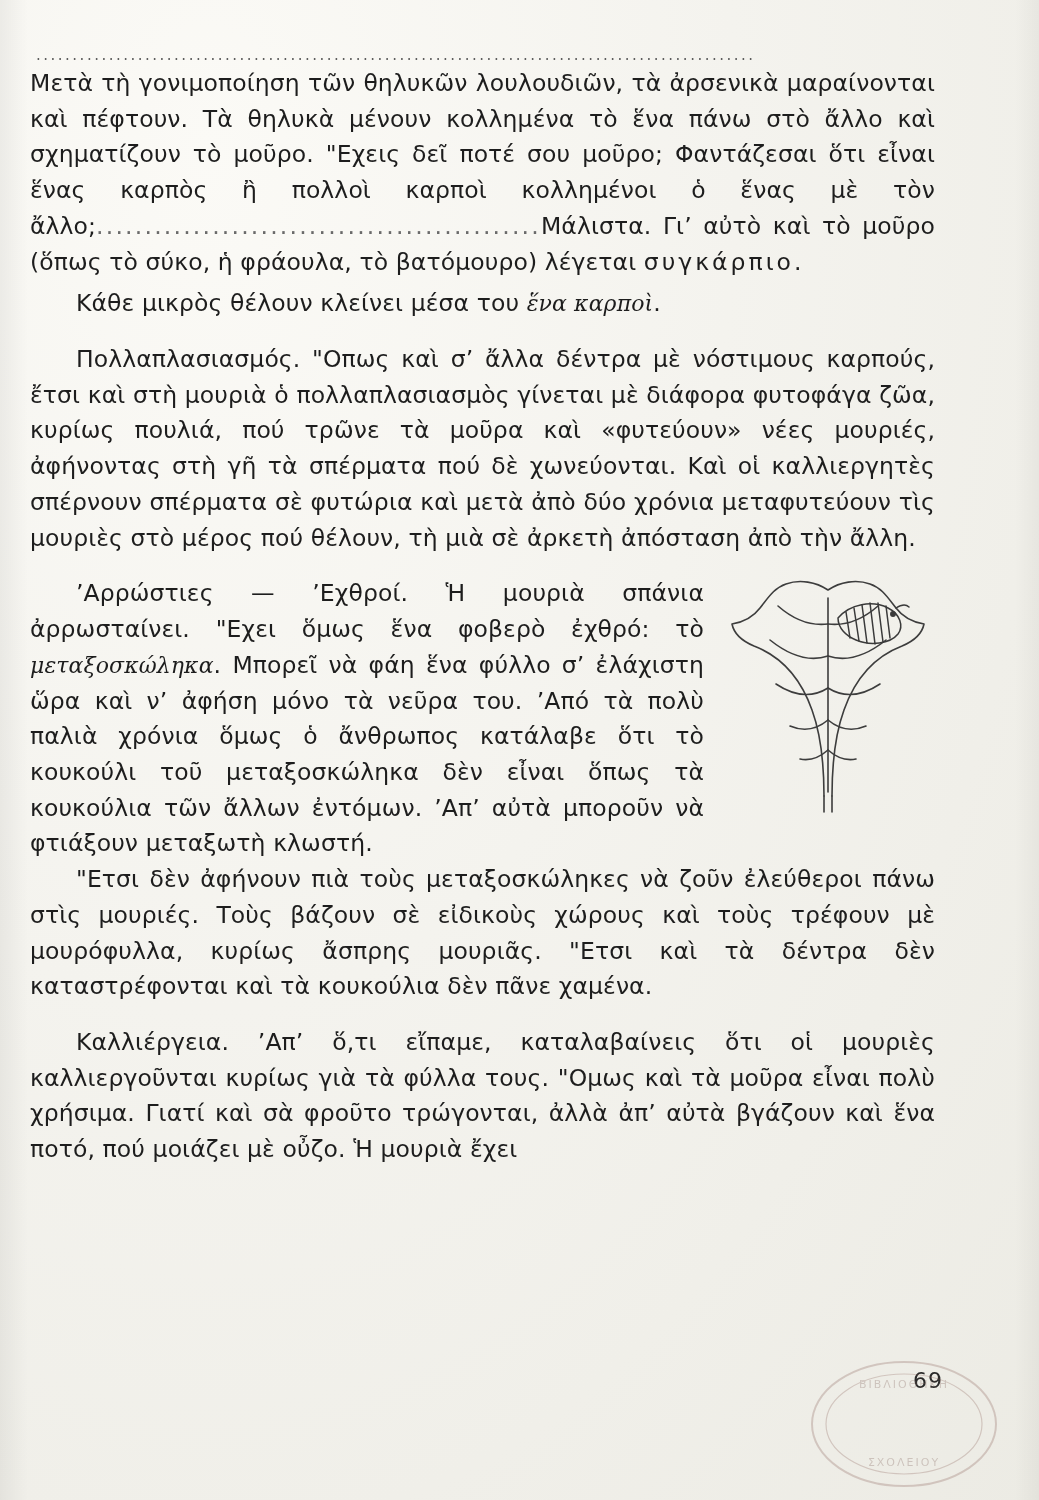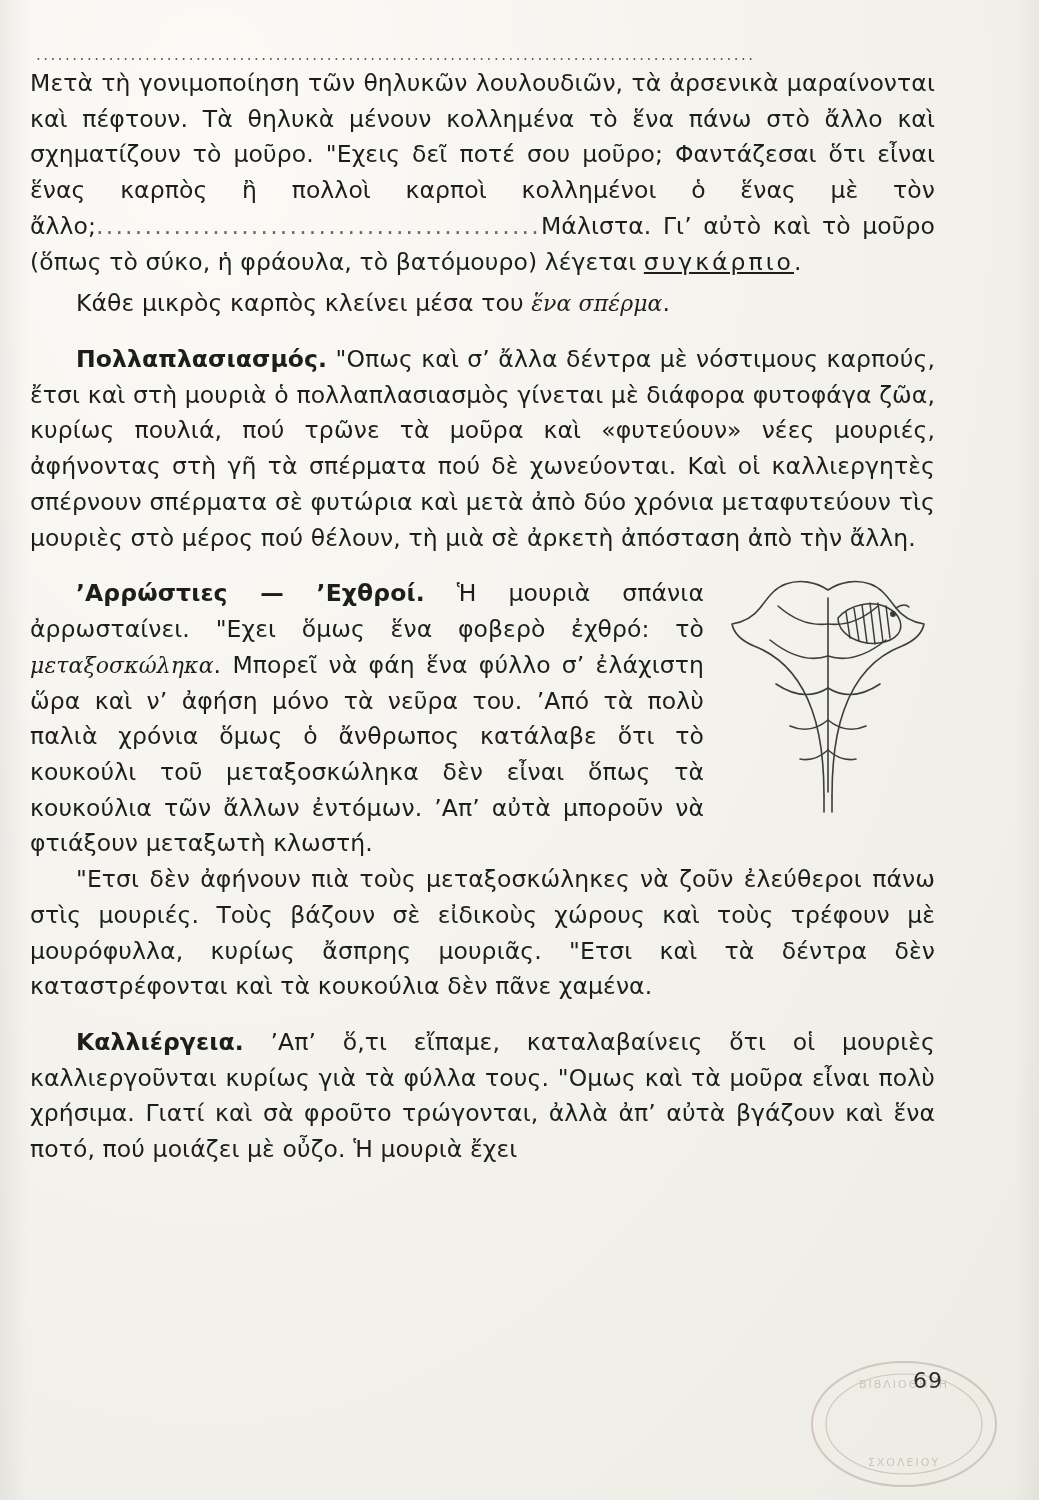--- a/index.html
+++ b/index.html
@@ -51,30 +51,29 @@
     margin: 0;
     font-size: 23.5px;
     line-height: 1.52;
     text-align: justify;
     color: #1d1d1d;
     letter-spacing: 0.1px;
   }
   .p-intro { margin-bottom: 1px; }
   .indent { text-indent: 46px; }
   b.lead {
-    font-weight: bold;
+    font-weight: normal;
   }
   i.ital {
     font-style: italic;
     font-family: "DejaVu Serif", serif;
     font-size: 22px;
   }
   .spaced {
     letter-spacing: 3px;
-    text-decoration: underline;
   }
   .para-gap { margin-top: 20px; }
   .small-gap { margin-top: 6px; }
 
   
   .fig {
     float: right;
     width: 215px;
     height: 250px;
     margin: 8px 0 4px 16px;
@@ -113,21 +112,21 @@
 <body>
 
 <div class="page"></div>
 
 <div class="content">
 
   <div class="topdots">...................................................................................................</div>
 
   <p class="p-intro"><span>Μετὰ τὴ γονιμοποίηση τῶν θηλυκῶν λουλουδιῶν, τὰ ἀρσενικὰ μαραίνονται καὶ πέφτουν. Τὰ θηλυκὰ μένουν κολλημένα τὸ ἕνα πάνω στὸ ἄλλο καὶ σχηματίζουν τὸ μοῦρο. </span><span>"Εχεις δεῖ ποτέ σου μοῦρο; Φαντάζεσαι ὅτι εἶναι ἕνας καρπὸς ἢ πολλοὶ καρποὶ κολλημένοι ὁ ἕνας μὲ τὸν ἄλλο;</span><span class="dotfill">..............................................</span><span>Μάλιστα. Γι’ αὐτὸ καὶ τὸ μοῦρο (ὅπως τὸ σύκο, ἡ φράουλα, τὸ βατόμουρο) λέγεται </span><span class="spaced">συγκάρπιο</span><span>.</span></p>
 
-  <p class="indent small-gap"><span>Κάθε μικρὸς καρπὸς κλείνει μέσα του </span><i class="ital">ἕνα σπέρμα</i><span>.</span></p>
+  <p class="indent small-gap"><span>Κάθε μικρὸς θέλουν κλείνει μέσα του </span><i class="ital">ἕνα καρποὶ</i><span>.</span></p>
 
   <p class="indent para-gap"><b class="lead">Πολλαπλασιασμός.</b><span> "Οπως καὶ σ’ ἄλλα δέντρα μὲ νόστιμους καρπούς, ἔτσι καὶ στὴ μουριὰ ὁ πολλαπλασιασμὸς γίνεται μὲ διάφορα φυτοφάγα ζῶα, κυρίως πουλιά, πού τρῶνε τὰ μοῦρα καὶ «φυτεύουν» νέες μουριές, ἀφήνοντας στὴ γῆ τὰ σπέρματα πού δὲ χωνεύονται. Καὶ οἱ καλλιεργητὲς σπέρνουν σπέρματα σὲ φυτώρια καὶ μετὰ ἀπὸ δύο χρόνια μεταφυτεύουν τὶς μουριὲς στὸ μέρος πού θέλουν, τὴ μιὰ σὲ ἀρκετὴ ἀπόσταση ἀπὸ τὴν ἄλλη.</span></p>
 
 
   <div class="fig">
     <svg width="215" height="250" viewBox="0 0 215 250" xmlns="http://www.w3.org/2000/svg">
       <g fill="none" stroke="#3d3d3d" stroke-width="1.6" stroke-linecap="round" stroke-linejoin="round">
 
         <path d="M104 232 C104 200 100 168 92 146 C80 112 60 92 34 82 C22 77 14 70 12 60
                  C24 58 34 52 40 44 C48 34 54 24 66 20 C80 15 96 18 108 26

